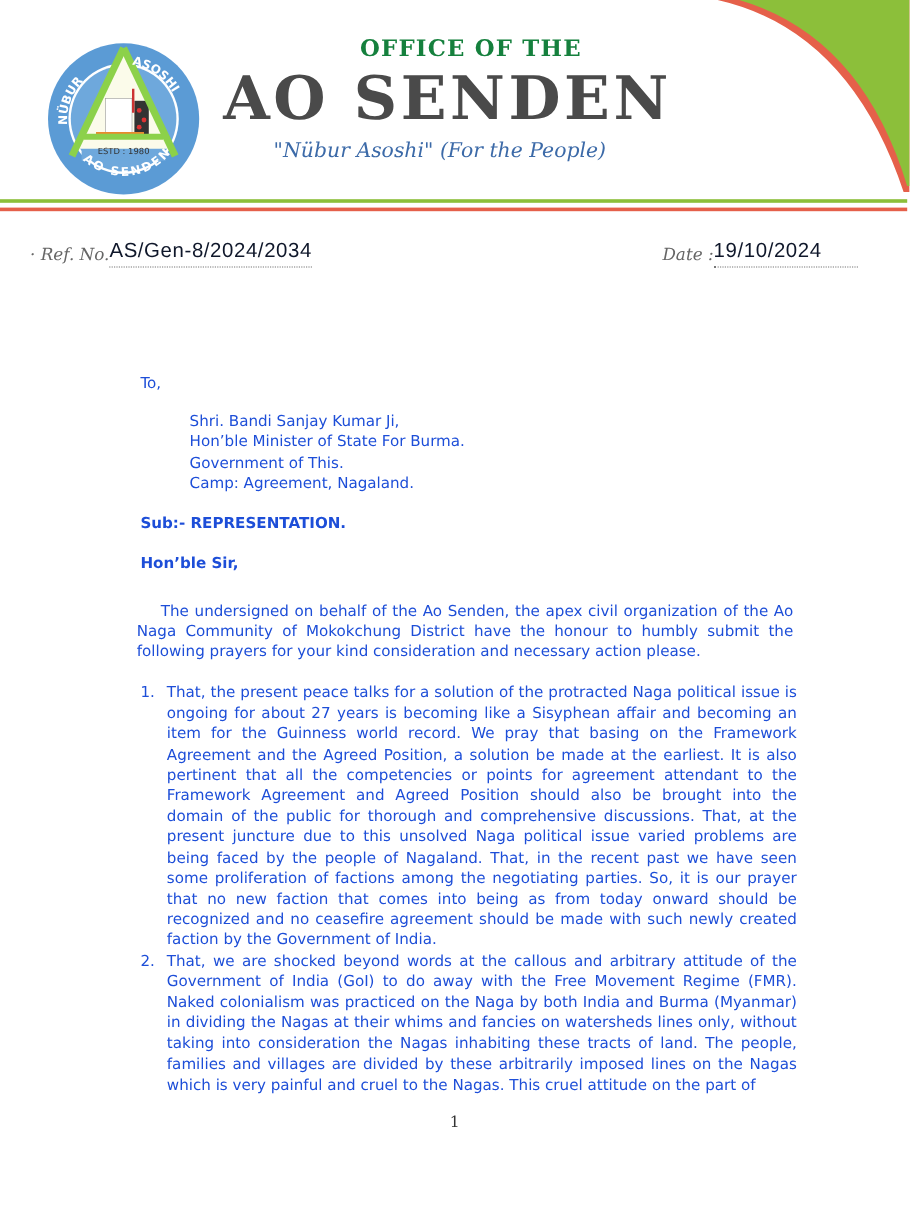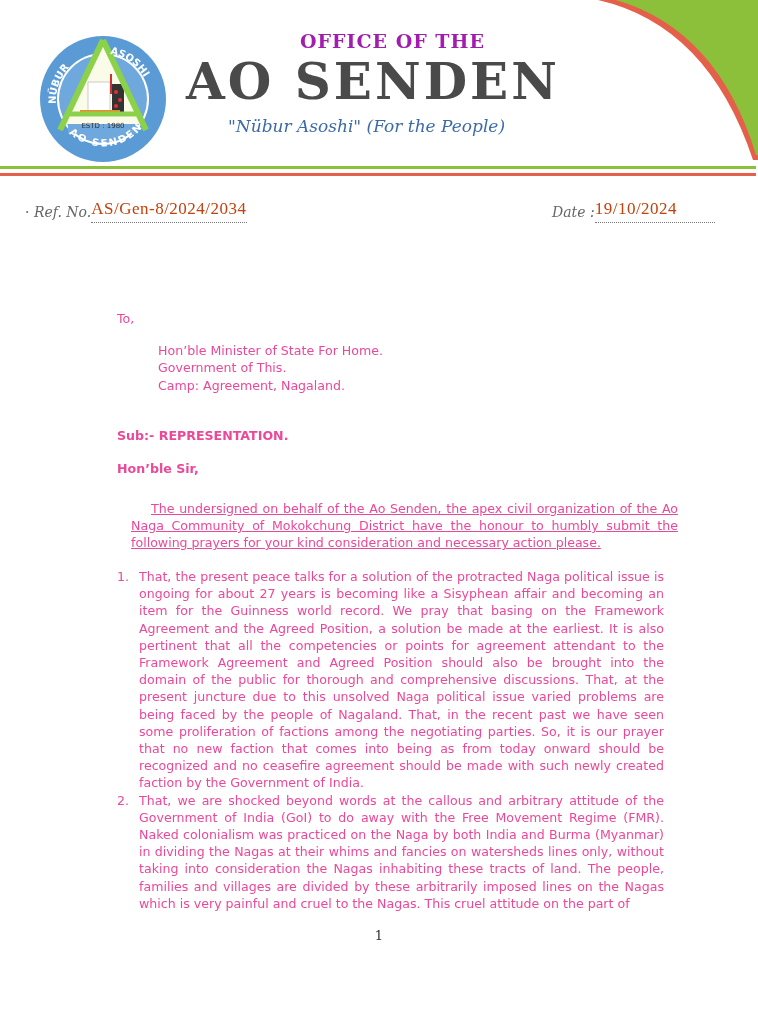--- a/index.html
+++ b/index.html
@@ -4,46 +4,46 @@
 <style>
   html, body { margin: 0; padding: 0; }
   body {
     width: 758px; height: 1023px; background: #ffffff; position: relative; overflow: hidden;
     font-family: "DejaVu Sans", sans-serif; color: #2a2a2a;
   }
   .corner { position: absolute; right: 0; top: 0; width: 200px; height: 175px; }
   .logo { position: absolute; left: 38px; top: 34px; width: 130px; height: 130px; }
   .office-of {
     position: absolute; left: 300px; top: 30px; font-family: "DejaVu Serif", serif;
-    font-size: 19px; letter-spacing: 1px; color: #a21caf; font-weight: bold;
+    font-size: 19px; letter-spacing: 1px; color: #15803d; font-weight: bold;
   }
   .org-name {
     position: absolute; left: 186px; top: 52px; font-family: "DejaVu Serif", serif;
     font-size: 50px; letter-spacing: 3px; color: #4a4a4a; font-weight: bold;
   }
   .tagline {
     position: absolute; left: 228px; top: 116px; font-family: "DejaVu Serif", serif;
     font-style: italic; font-size: 17px; color: #3c6aa8;
   }
   .rule-green { position: absolute; left: 0; top: 166px; width: 756px; height: 3px; background: #8cbf3a; }
   .rule-red { position: absolute; left: 0; top: 173px; width: 756px; height: 3px; background: #e5604a; }
 
   .ref { position: absolute; left: 25px; top: 202px; font-family: "DejaVu Serif", serif; font-style: italic; font-size: 14px; color: #666; }
   .ref .dots { border-bottom: 1.5px dotted #777; display: inline-block; min-width: 150px; }
-  .hand { font-family: Liberation Serif, serif; font-style: normal; font-size: 17px; color: #c2410c; letter-spacing: 0.5px; position: relative; top: -3px; }
+  .hand { font-family: Liberation Sans, sans-serif; font-style: normal; font-size: 17px; color: #0f172a; letter-spacing: 0.5px; position: relative; top: -3px; }
   .date { position: absolute; left: 552px; top: 202px; font-family: "DejaVu Serif", serif; font-style: italic; font-size: 14px; color: #666; }
   .date .dots { border-bottom: 1.5px dotted #777; display: inline-block; min-width: 120px; }
 
-  .body-text { font-size: 12.6px; line-height: 17.2px; color: #ec4899; }
+  .body-text { font-size: 12.6px; line-height: 17.2px; color: #1d4ed8; }
   .to { position: absolute; left: 117px; top: 310px; }
   .addr { position: absolute; left: 158px; top: 342px; }
   .addr div { line-height: 17.4px; }
   .sub { position: absolute; left: 117px; top: 427px; font-weight: bold; }
   .salute { position: absolute; left: 117px; top: 460px; font-weight: bold; }
-  .intro { position: absolute; left: 131px; top: 500px; width: 547px; text-align: justify; text-indent: 20px; text-decoration: underline; }
+  .intro { position: absolute; left: 114px; top: 500px; width: 547px; text-align: justify; text-indent: 20px; }
   .list { position: absolute; left: 117px; top: 568px; width: 547px; margin: 0; padding: 0; list-style: none; }
   .list li { position: relative; padding-left: 22px; text-align: justify; }
   .list .num { position: absolute; left: 0; top: 0; }
   .page-num { position: absolute; left: 0; width: 758px; top: 928px; text-align: center; font-family: "DejaVu Serif", serif; font-size: 13px; color: #333; }
 </style>
 </head>
 <body>
 
 <svg class="corner" viewBox="0 0 200 175">
   <path d="M40 0 Q150 25 195 160 L200 160 L200 0 Z" fill="#e5604a"></path>
@@ -91,21 +91,22 @@
 
 <div class="ref">
   · <span>Ref. No.</span><span class="dots"><span class="hand">AS/Gen-8/2024/2034</span></span>
 </div>
 <div class="date">
   <span>Date :</span><span class="dots"><span class="hand">19/10/2024</span></span>
 </div>
 
 <div class="body-text to">To,</div>
 <div class="body-text addr">
-  <div>Hon’ble Minister of State For Home.</div>
+  <div>Shri. Bandi Sanjay Kumar Ji,</div>
+  <div>Hon’ble Minister of State For Burma.</div>
   <div>Government of This.</div>
   <div>Camp: Agreement, Nagaland.</div>
 </div>
 <div class="body-text sub">Sub:- REPRESENTATION.</div>
 <div class="body-text salute">Hon’ble Sir,</div>
 <div class="body-text intro">The undersigned on behalf of the Ao Senden, the apex civil organization of the Ao Naga Community of Mokokchung District have the honour to humbly submit the following prayers for your kind consideration and necessary action please.</div>
 
 <ol class="body-text list">
   <li>
     <span class="num">1.</span>

